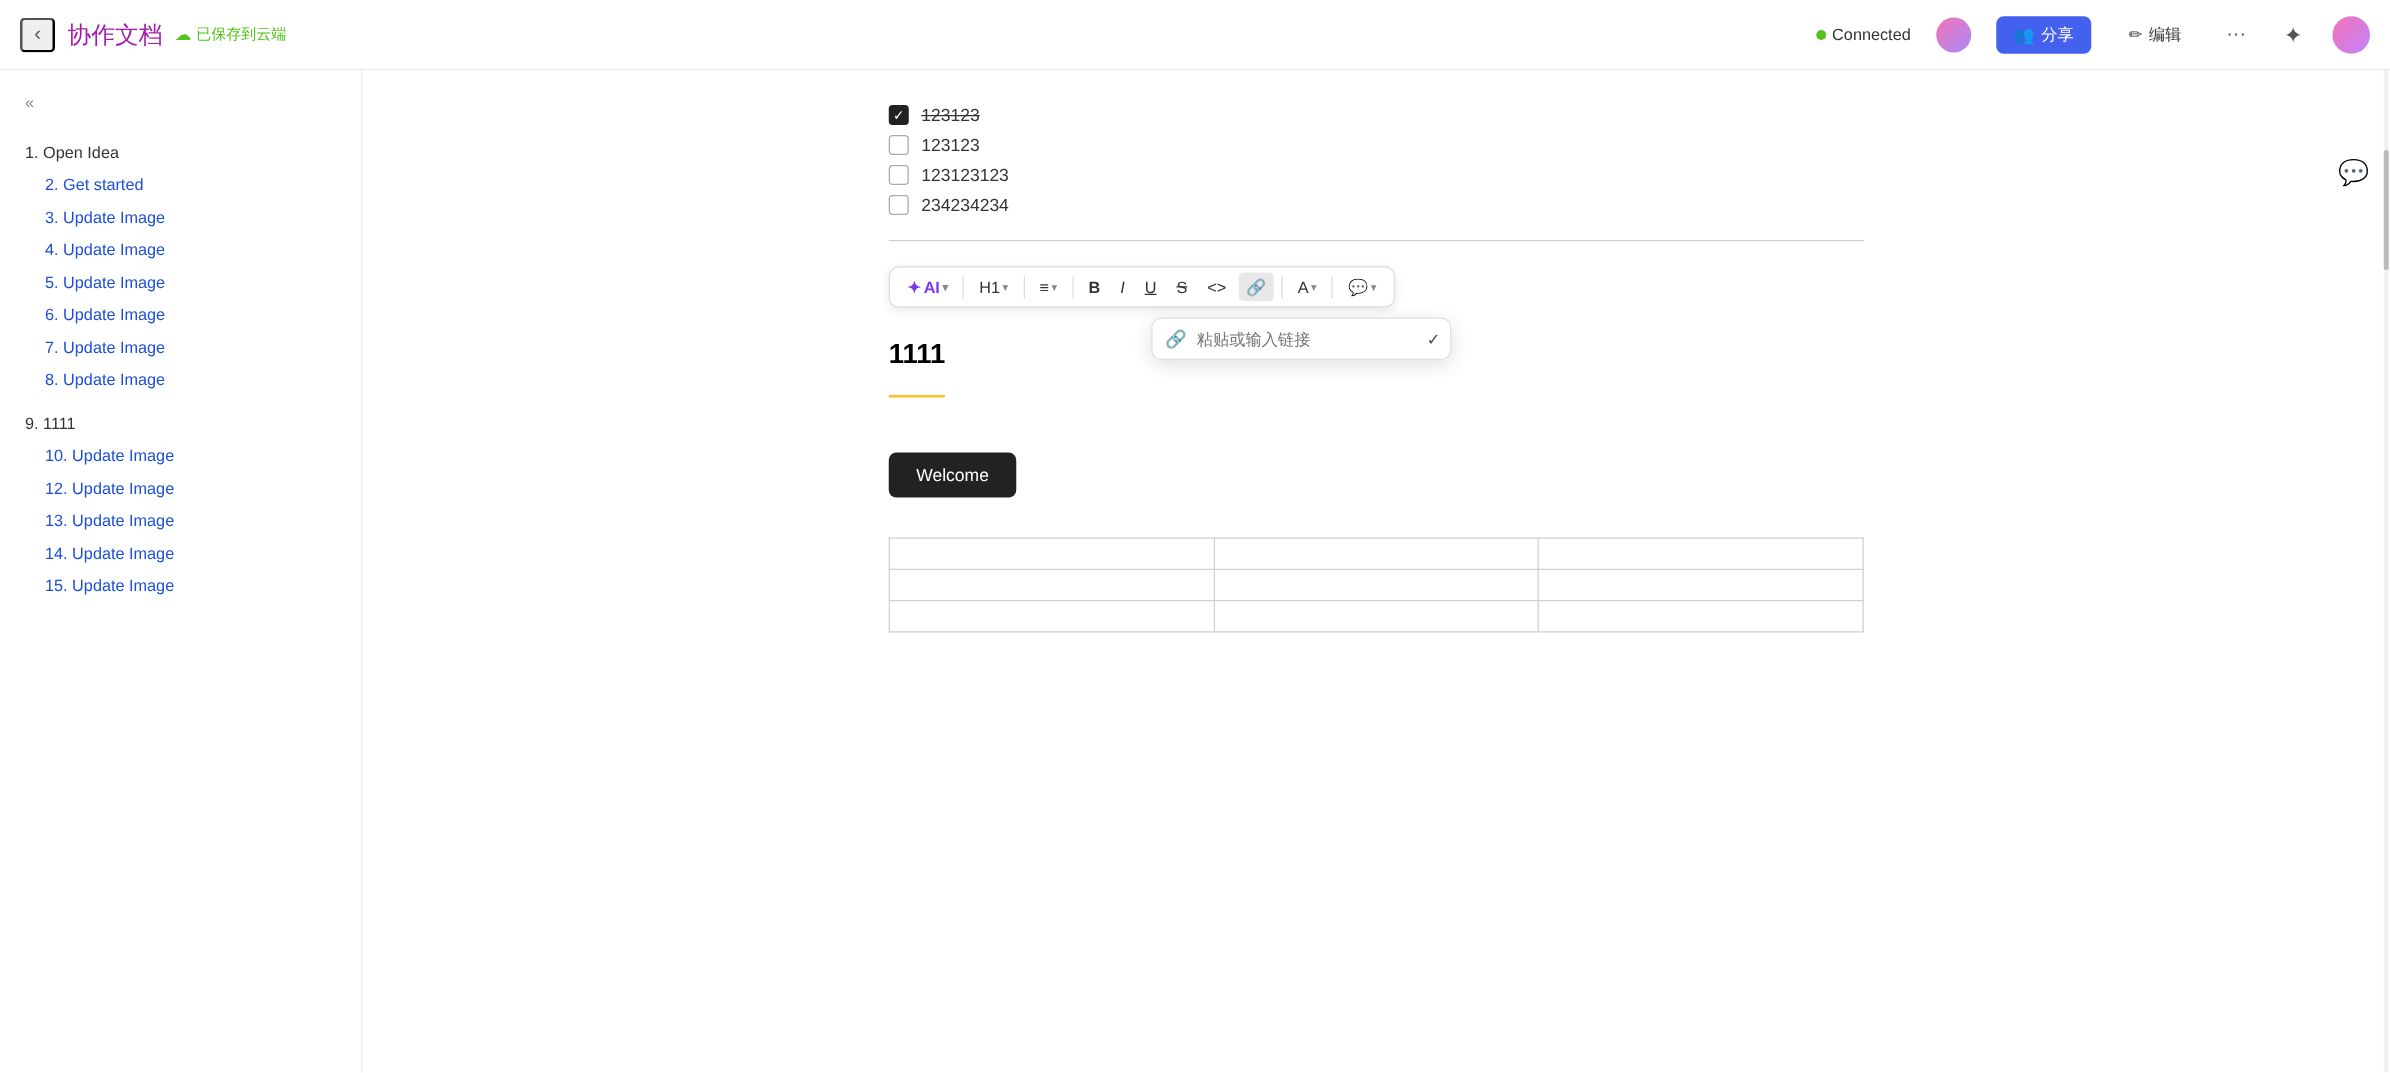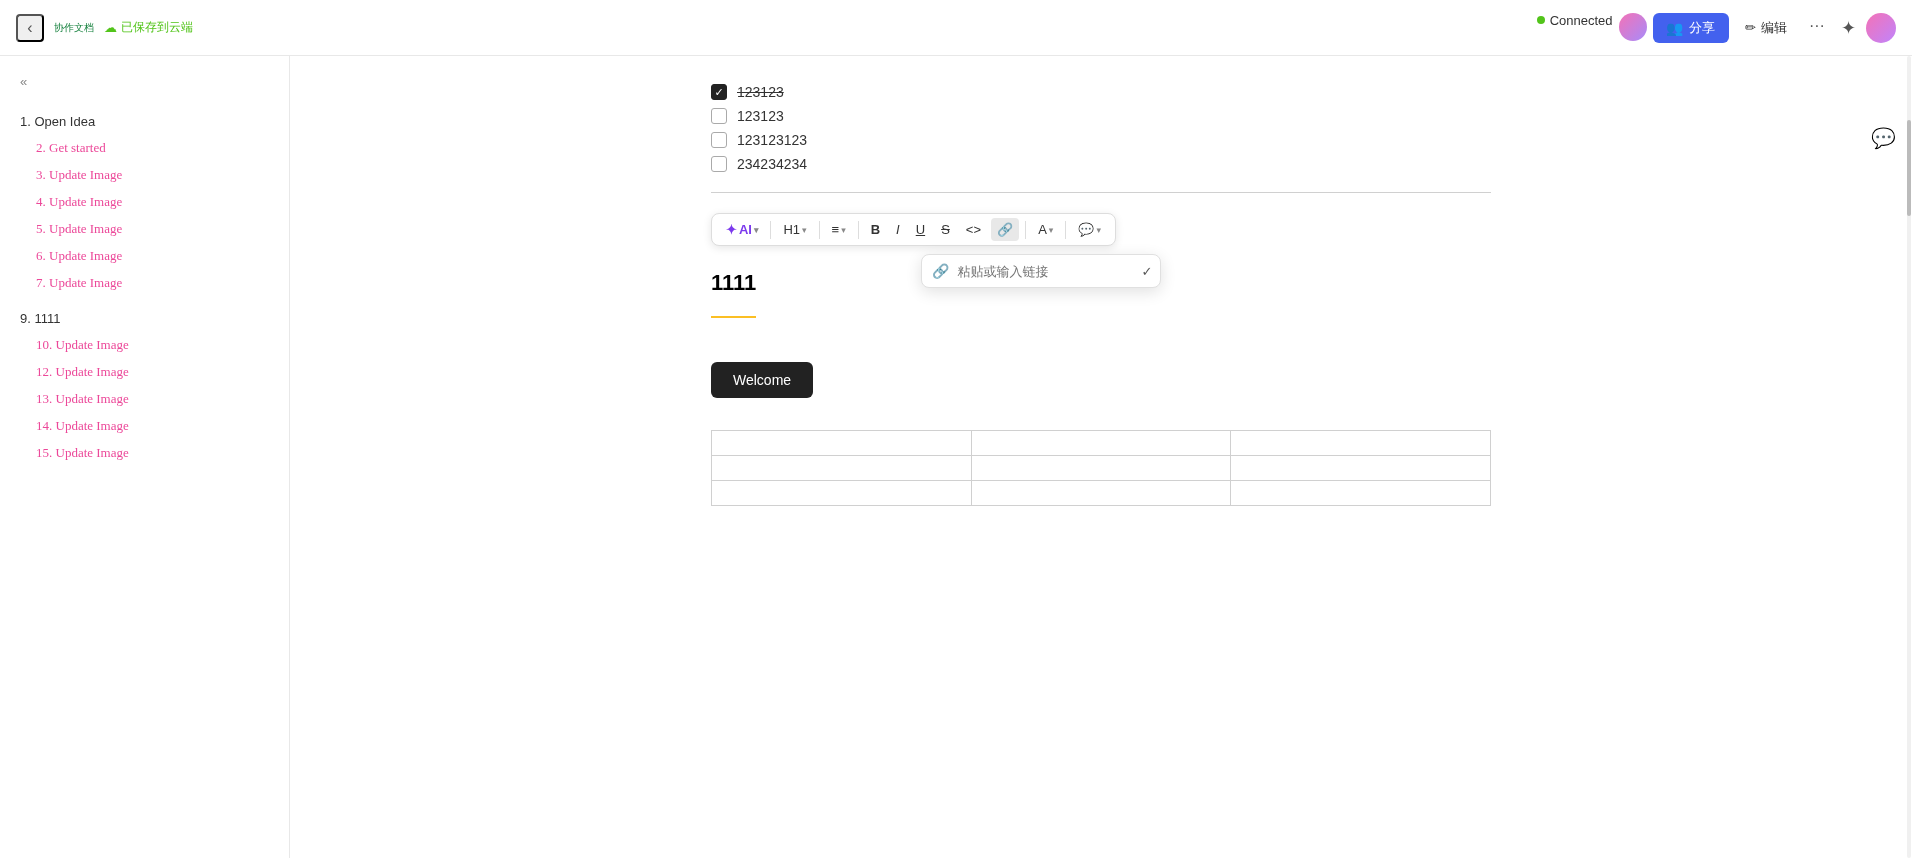--- a/index.html
+++ b/index.html
@@ -6,24 +6,24 @@
     body { font-family: -apple-system, BlinkMacSystemFont, 'Segoe UI', sans-serif; background: #fff; height: 858px; overflow: hidden; display: flex; flex-direction: column; }
 
     
     .topbar {
       display: flex; align-items: center; height: 56px;
       padding: 0 16px; border-bottom: 1px solid #e8e8e8;
       background: #fff; flex-shrink: 0; gap: 12px; position: relative; z-index: 100;
     }
     .topbar-left { display: flex; align-items: center; gap: 10px; flex: 1; }
     .back-btn { width: 28px; height: 28px; display: flex; align-items: center; justify-content: center; cursor: pointer; color: #555; font-size: 16px; border-radius: 4px; }
-    .doc-title { font-size: 10px; font-weight: 500; color: #15803d; }
+    .doc-title { font-size: 19px; font-weight: 500; color: #a21caf; }
     .save-status { display: flex; align-items: center; gap: 4px; font-size: 12px; color: #52c41a; }
     .save-icon { font-size: 13px; }
-    .topbar-right { display: flex; align-items: flex-start; gap: 6px; }
+    .topbar-right { display: flex; align-items: center; gap: 20px; }
     .connected-badge { display: flex; align-items: center; gap: 5px; font-size: 13px; color: #333; }
     .connected-dot { width: 8px; height: 8px; border-radius: 50%; background: #52c41a; }
     .avatar-small { width: 28px; height: 28px; border-radius: 50%; background: linear-gradient(135deg, #a78bfa, #60a5fa); display: flex; align-items: center; justify-content: center; overflow: hidden; }
     .avatar-img { width: 28px; height: 28px; border-radius: 50%; background: linear-gradient(135deg, #f472b6, #a78bfa); }
     .share-btn { display: flex; align-items: center; gap: 5px; background: #4361ee; color: #fff; border: none; border-radius: 6px; padding: 6px 14px; font-size: 13px; cursor: pointer; font-weight: 500; }
     .share-icon { font-size: 14px; }
     .edit-btn { display: flex; align-items: center; gap: 5px; color: #333; font-size: 13px; cursor: pointer; border: none; background: none; padding: 6px 10px; border-radius: 4px; }
     .more-btn { color: #555; font-size: 16px; cursor: pointer; padding: 4px 6px; border-radius: 4px; border: none; background: none; }
     .settings-btn { color: #555; font-size: 18px; cursor: pointer; border: none; background: none; padding: 4px; }
     .avatar-right { width: 30px; height: 30px; border-radius: 50%; background: linear-gradient(135deg, #f472b6, #c084fc); }
@@ -33,21 +33,21 @@
 
     
     .sidebar {
       width: 290px; flex-shrink: 0; border-right: 1px solid #e8e8e8;
       overflow-y: auto; padding: 12px 0; background: #fff;
     }
     .sidebar-header { display: flex; align-items: center; padding: 4px 16px 8px; gap: 6px; }
     .collapse-btn { color: #888; font-size: 13px; cursor: pointer; padding: 2px 4px; border: none; background: none; border-radius: 3px; }
     .outline-item { display: flex; align-items: center; padding: 5px 16px; font-size: 13px; color: #333; cursor: pointer; border-radius: 4px; margin: 1px 8px; }
     .outline-item.level1 { font-weight: 500; padding-left: 12px; margin-top: 10px; }
-    .outline-item.level2 { padding-left: 28px; color: #ec4899; font-family: Liberation Serif, serif; }
+    .outline-item.level2 { padding-left: 28px; color: #1d4ed8; }
 
     
     .content-area { flex: 1; overflow-y: auto; position: relative; background: #fff; }
     .content-inner { max-width: 860px; margin: 0 auto; padding: 20px 40px 40px; position: relative; }
 
     
     .checklist-item { display: flex; align-items: center; gap: 10px; margin: 8px 0; font-size: 14px; color: #333; }
     .checkbox { width: 16px; height: 16px; border: 1.5px solid #aaa; border-radius: 3px; flex-shrink: 0; background: #fff; }
 
     
@@ -142,20 +142,21 @@
       <button class="collapse-btn">«</button>
     </div>
     <div id="outline-list">
         <div class="outline-item level1">1. Open Idea</div>
         <div class="outline-item level2">2. Get started</div>
         <div class="outline-item level2">3. Update Image</div>
         <div class="outline-item level2">4. Update Image</div>
         <div class="outline-item level2">5. Update Image</div>
         <div class="outline-item level2">6. Update Image</div>
         <div class="outline-item level2">7. Update Image</div>
+        <div class="outline-item level2">8. Update Image</div>
         <div class="outline-item level1">9. 1111</div>
         <div class="outline-item level2">10. Update Image</div>
         <div class="outline-item level2">12. Update Image</div>
         <div class="outline-item level2">13. Update Image</div>
         <div class="outline-item level2">14. Update Image</div>
         <div class="outline-item level2">15. Update Image</div>
       </div>
   </div>
 
   <div class="content-area">

